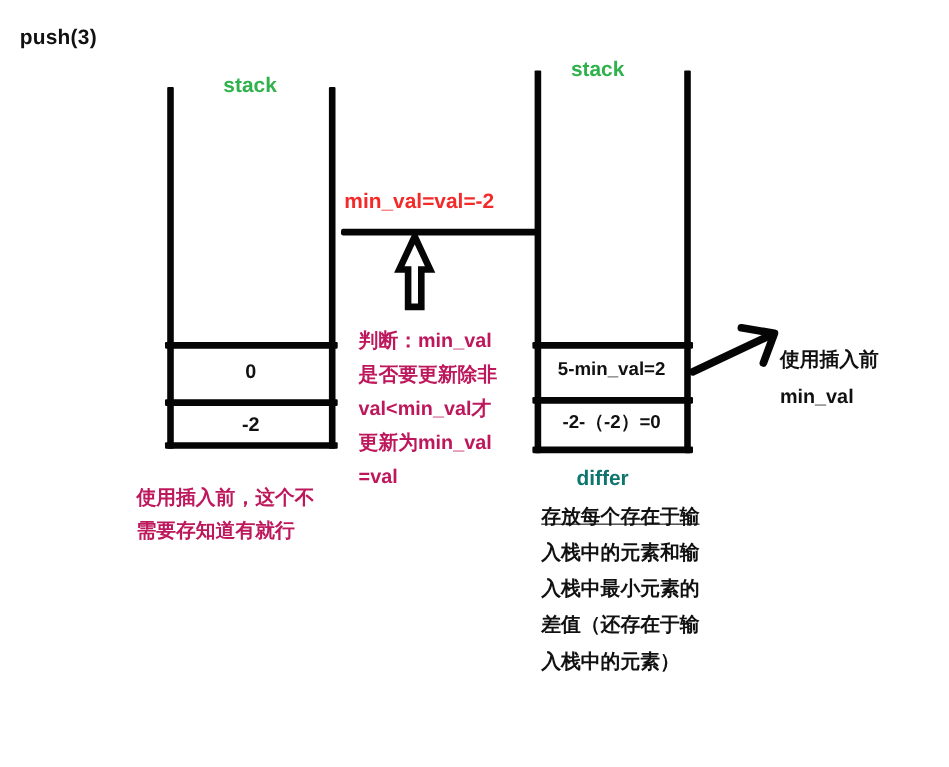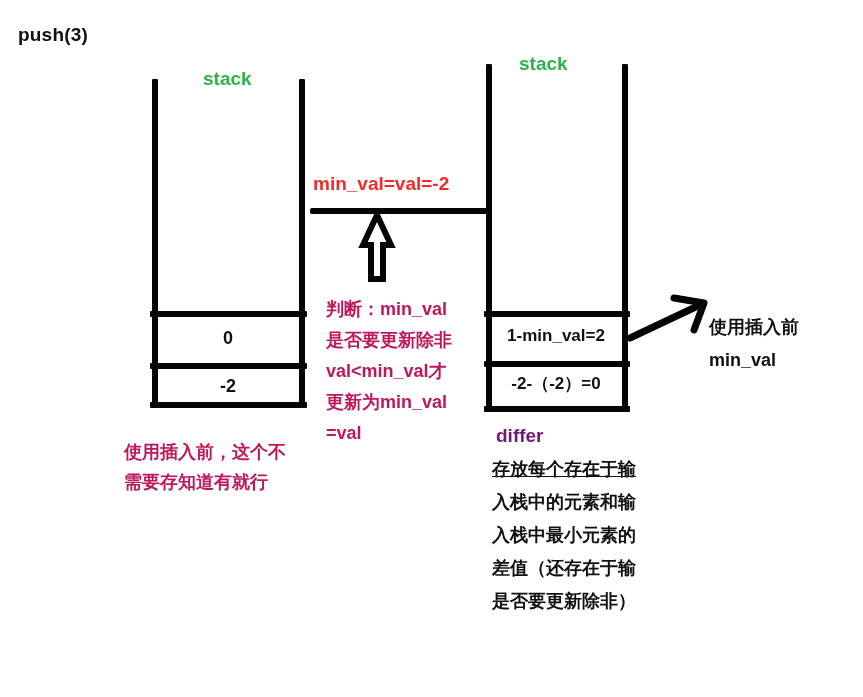--- a/index.html
+++ b/index.html
@@ -123,30 +123,30 @@
 
   <div class="abs stack-label" style="left:519px; top:53px; color:#2fb24c;">stack</div>
 
   <div class="abs v-rail" style="left:486px; top:64px; width:6px; height:348px;"></div>
   <div class="abs v-rail" style="left:622px; top:64px; width:6px; height:348px;"></div>
 
   <div class="abs h-rule" style="left:484px; top:311px; width:146px; height:6px;"></div>
   <div class="abs h-rule" style="left:484px; top:361px; width:146px; height:6px;"></div>
   <div class="abs h-rule" style="left:484px; top:406px; width:146px; height:6px;"></div>
 
-  <div class="abs cell-text small" style="left:487px; top:326px; width:138px;">1-min_val=2</div>
+  <div class="abs cell-text small" style="left:487px; top:326px; width:138px;">5-min_val=2</div>
   <div class="abs cell-text small" style="left:487px; top:372px; width:138px;">-2-（-2）=0</div>
 
-  <div class="abs red-label" style="left:496px; top:425px; color:#701a75;">differ</div>
+  <div class="abs red-label" style="left:524px; top:425px; color:#0f766e;">differ</div>
 
   <div class="abs note" style="left:492px; top:453px;text-decoration:underline;">存放每个存在于输</div>
   <div class="abs note" style="left:492px; top:486px;">入栈中的元素和输</div>
   <div class="abs note" style="left:492px; top:519px;">入栈中最小元素的</div>
   <div class="abs note" style="left:492px; top:552px;">差值（还存在于输</div>
-  <div class="abs note" style="left:492px; top:585px;">是否要更新除非）</div>
+  <div class="abs note" style="left:492px; top:585px;">入栈中的元素）</div>
 
   <div class="abs" style="left:628px; top:290px;">
     <svg width="86" height="56" viewBox="0 0 86 56">
       <path d="M2 48 L74 14" stroke="#050505" stroke-width="7" stroke-linecap="round" fill="none"></path>
       <path d="M46 8 L76 13 L66 40" stroke="#050505" stroke-width="7" stroke-linecap="round" stroke-linejoin="round" fill="none"></path>
     </svg>
   </div>
 
   <div class="abs note" style="left:709px; top:311px;">使用插入前</div>
   <div class="abs note" style="left:709px; top:344px;">min_val</div>

